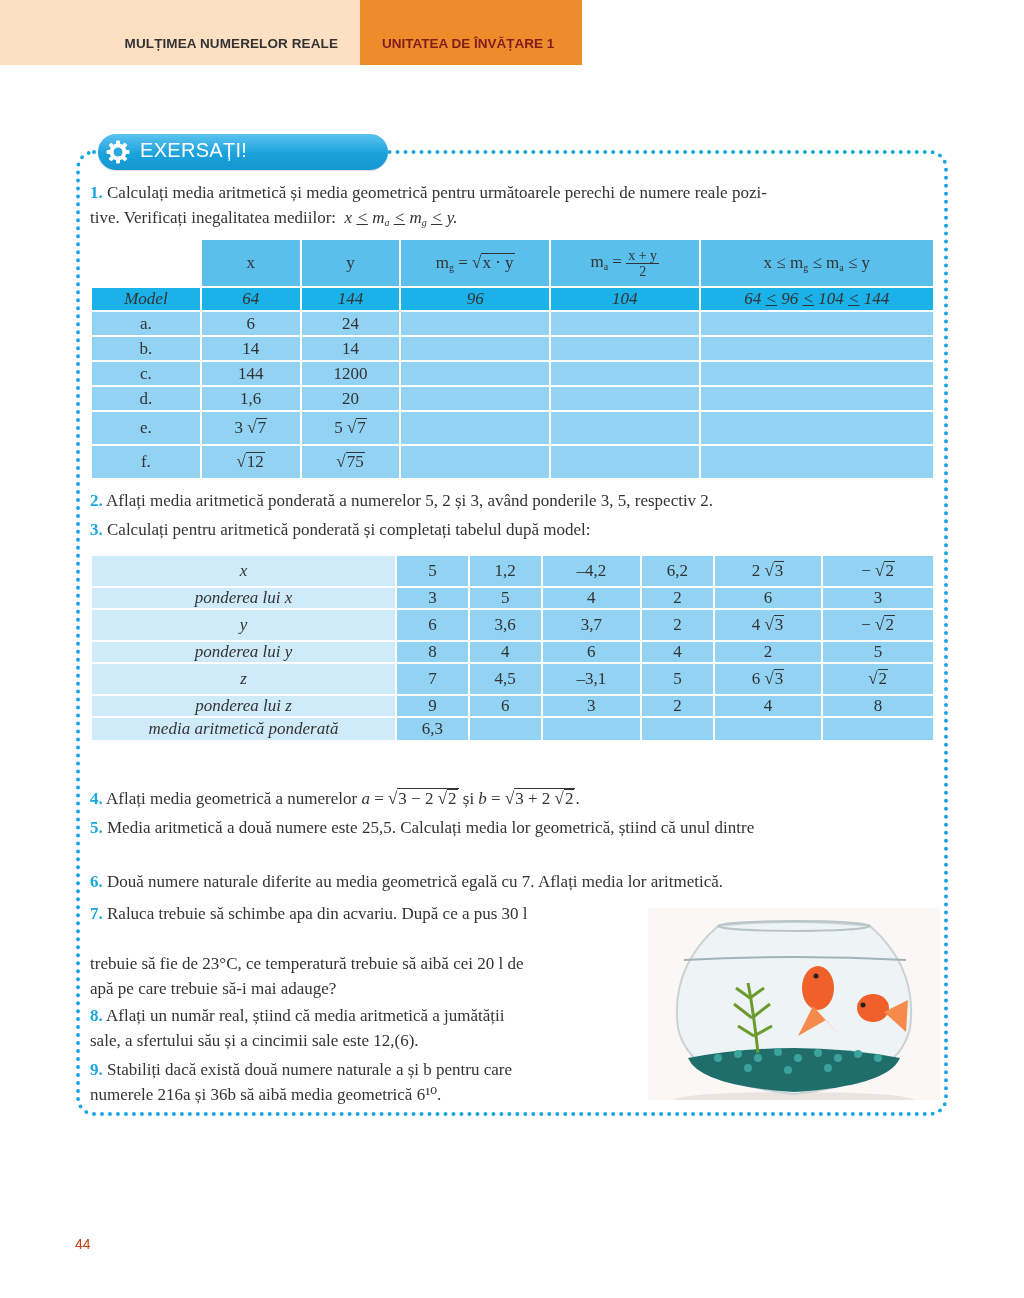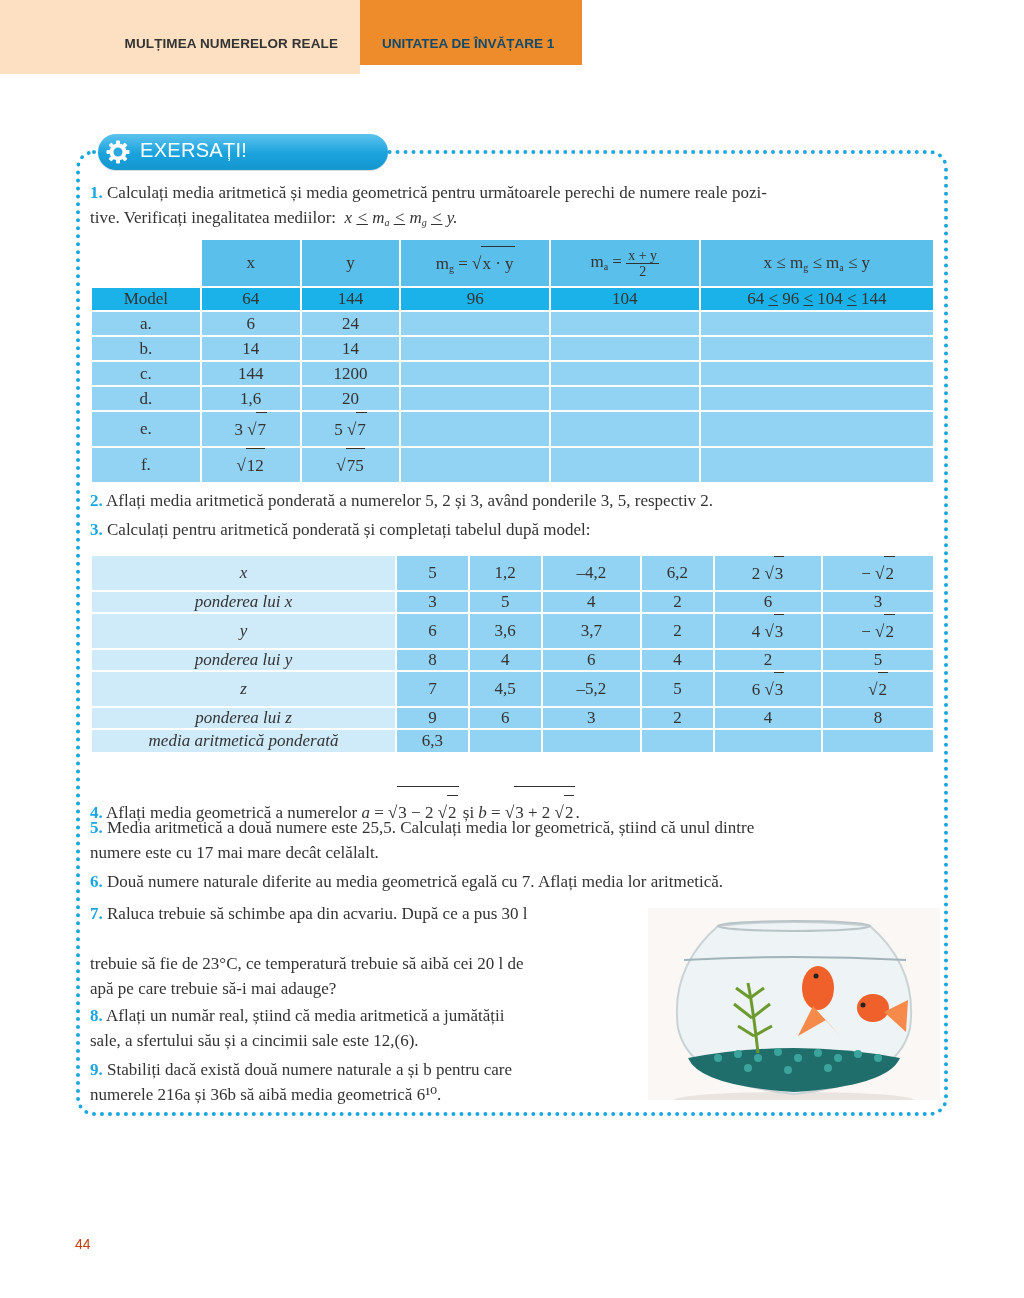--- a/index.html
+++ b/index.html
@@ -1,41 +1,41 @@
 <!DOCTYPE html>
 <html><head>
 <meta charset="utf-8">
 <style>
   * { box-sizing: border-box; margin: 0; padding: 0; }
   html, body { width: 1024px; height: 1298px; background: #ffffff; }
   body { position: relative; font-family: "Liberation Serif", "DejaVu Serif", serif; color: #2b2b2b; overflow: hidden; }
 
-  .hdr-left { position: absolute; left: 0; top: 0; width: 360px; height: 74px; background: #fde0c2; }
+  .hdr-left { position: absolute; left: 0; top: 0; width: 360px; height: 65px; background: #fde0c2; }
   .hdr-left span { position: absolute; right: 22px; top: 36px; font-family: "Liberation Sans", "DejaVu Sans", sans-serif; font-weight: bold; font-size: 13.5px; color: #333; letter-spacing: 0.1px; }
   .hdr-right { position: absolute; left: 360px; top: 0; width: 222px; height: 65px; background: #ee8b2a; }
-  .hdr-right span { position: absolute; left: 22px; top: 36px; font-family: "Liberation Sans", "DejaVu Sans", sans-serif; font-weight: bold; font-size: 13.5px; color: #0c4a6e; }
+  .hdr-right span { position: absolute; left: 22px; top: 36px; font-family: "Liberation Sans", "DejaVu Sans", sans-serif; font-weight: bold; font-size: 13.5px; color: #7f1d1d; }
 
   .frame { position: absolute; left: 76px; top: 150px; width: 872px; height: 966px; border: 4px dotted #1ba6e0; border-radius: 18px; }
   .pill { position: absolute; left: 98px; top: 134px; width: 290px; height: 36px; background: linear-gradient(#5dc3ef, #1aa2dc 55%, #1596cf); border-radius: 18px; box-shadow: 0 1px 1px rgba(0,0,0,0.15); }
   .pill .gear { position: absolute; left: 8px; top: 6px; width: 24px; height: 24px; }
   .pill span { position: absolute; left: 42px; top: 5px; font-family: "Liberation Sans", "DejaVu Sans", sans-serif; font-size: 20px; color: #fff; letter-spacing: 0.3px; }
 
   .p { position: absolute; left: 90px; font-size: 17px; line-height: 25px; color: #333; }
   .num { color: #1ba6e0; font-weight: bold; }
   .it { font-style: italic; }
   sub.s { font-size: 10px; vertical-align: -3px; }
-  .sq { display: inline-block; border-top: 1px solid #333; line-height: 17px; padding: 8px 1px; }
+  .sq { display: inline-block; border-top: 1px solid #333; line-height: 17px; padding: 0 1px; }
 
   table { border-collapse: collapse; position: absolute; }
   td { text-align: center; border: 2px solid #fff; font-size: 17px; color: #333; padding: 0; }
 
   #t1 { left: 90px; top: 238px; width: 845px; }
   #t1 td.hd { background: #5bbfeb; height: 48px; }
   #t1 td.blank { background: #fff; border-color: #fff; }
-  #t1 tr.model td { background: #1ab2e8; height: 24px; }
+  #t1 tr.model td { background: #1ab2e8; height: 24px; font-style: italic; }
   #t1 tr.row td { background: #92d2f3; height: 25px; }
   #t1 tr.tall td { height: 34px; }
 
   #t2 { left: 90px; top: 554px; width: 845px; }
   #t2 td { height: 14px; background: #92d2f3; }
   #t2 td.lbl { background: #cfeaf9; width: 305px; font-style: italic; }
   #t2 tr.tall td { height: 32px; }
   #t2 tr.short td { height: 24px; }
 
   .frac { display: inline-block; vertical-align: middle; text-align: center; font-size: 14px; line-height: 15px; }
@@ -203,21 +203,21 @@
     <td>4</td>
     <td>6</td>
     <td>4</td>
     <td>2</td>
     <td>5</td>
   </tr>
   <tr class="tall">
     <td class="lbl">z</td>
     <td>7</td>
     <td>4,5</td>
-    <td>–5,2</td>
+    <td>–3,1</td>
     <td>5</td>
     <td>6 √<span class="sq">3</span></td>
     <td>√<span class="sq">2</span></td>
   </tr>
   <tr>
     <td class="lbl">ponderea lui z</td>
     <td>9</td>
     <td>6</td>
     <td>3</td>
     <td>2</td>
@@ -240,21 +240,20 @@
   <span class="num">4.</span>
   <span>Aflați media geometrică a numerelor</span>
   <span><span class="it">a</span> = √<span class="sq">3 − 2 √<span class="sq">2</span></span></span>
   <span>și</span>
   <span><span class="it">b</span> = √<span class="sq">3 + 2 √<span class="sq">2</span></span>.</span>
 </div>
 
 <div class="p" style="top:815px; width:845px;">
   <span class="num">5.</span>
   <span>Media aritmetică a două numere este 25,5. Calculați media lor geometrică, știind că unul dintre</span><br>
-  <span>numere este cu 17 mai mare decât celălalt.</span>
 </div>
 
 <div class="p" style="top:869px;">
   <span class="num">6.</span>
   <span>Două numere naturale diferite au media geometrică egală cu 7. Aflați media lor aritmetică.</span>
 </div>
 
 <div class="p" style="top:901px; width:550px;">
   <span class="num">7.</span>
   <span>Raluca trebuie să schimbe apa din acvariu. După ce a pus 30 l</span><br>

